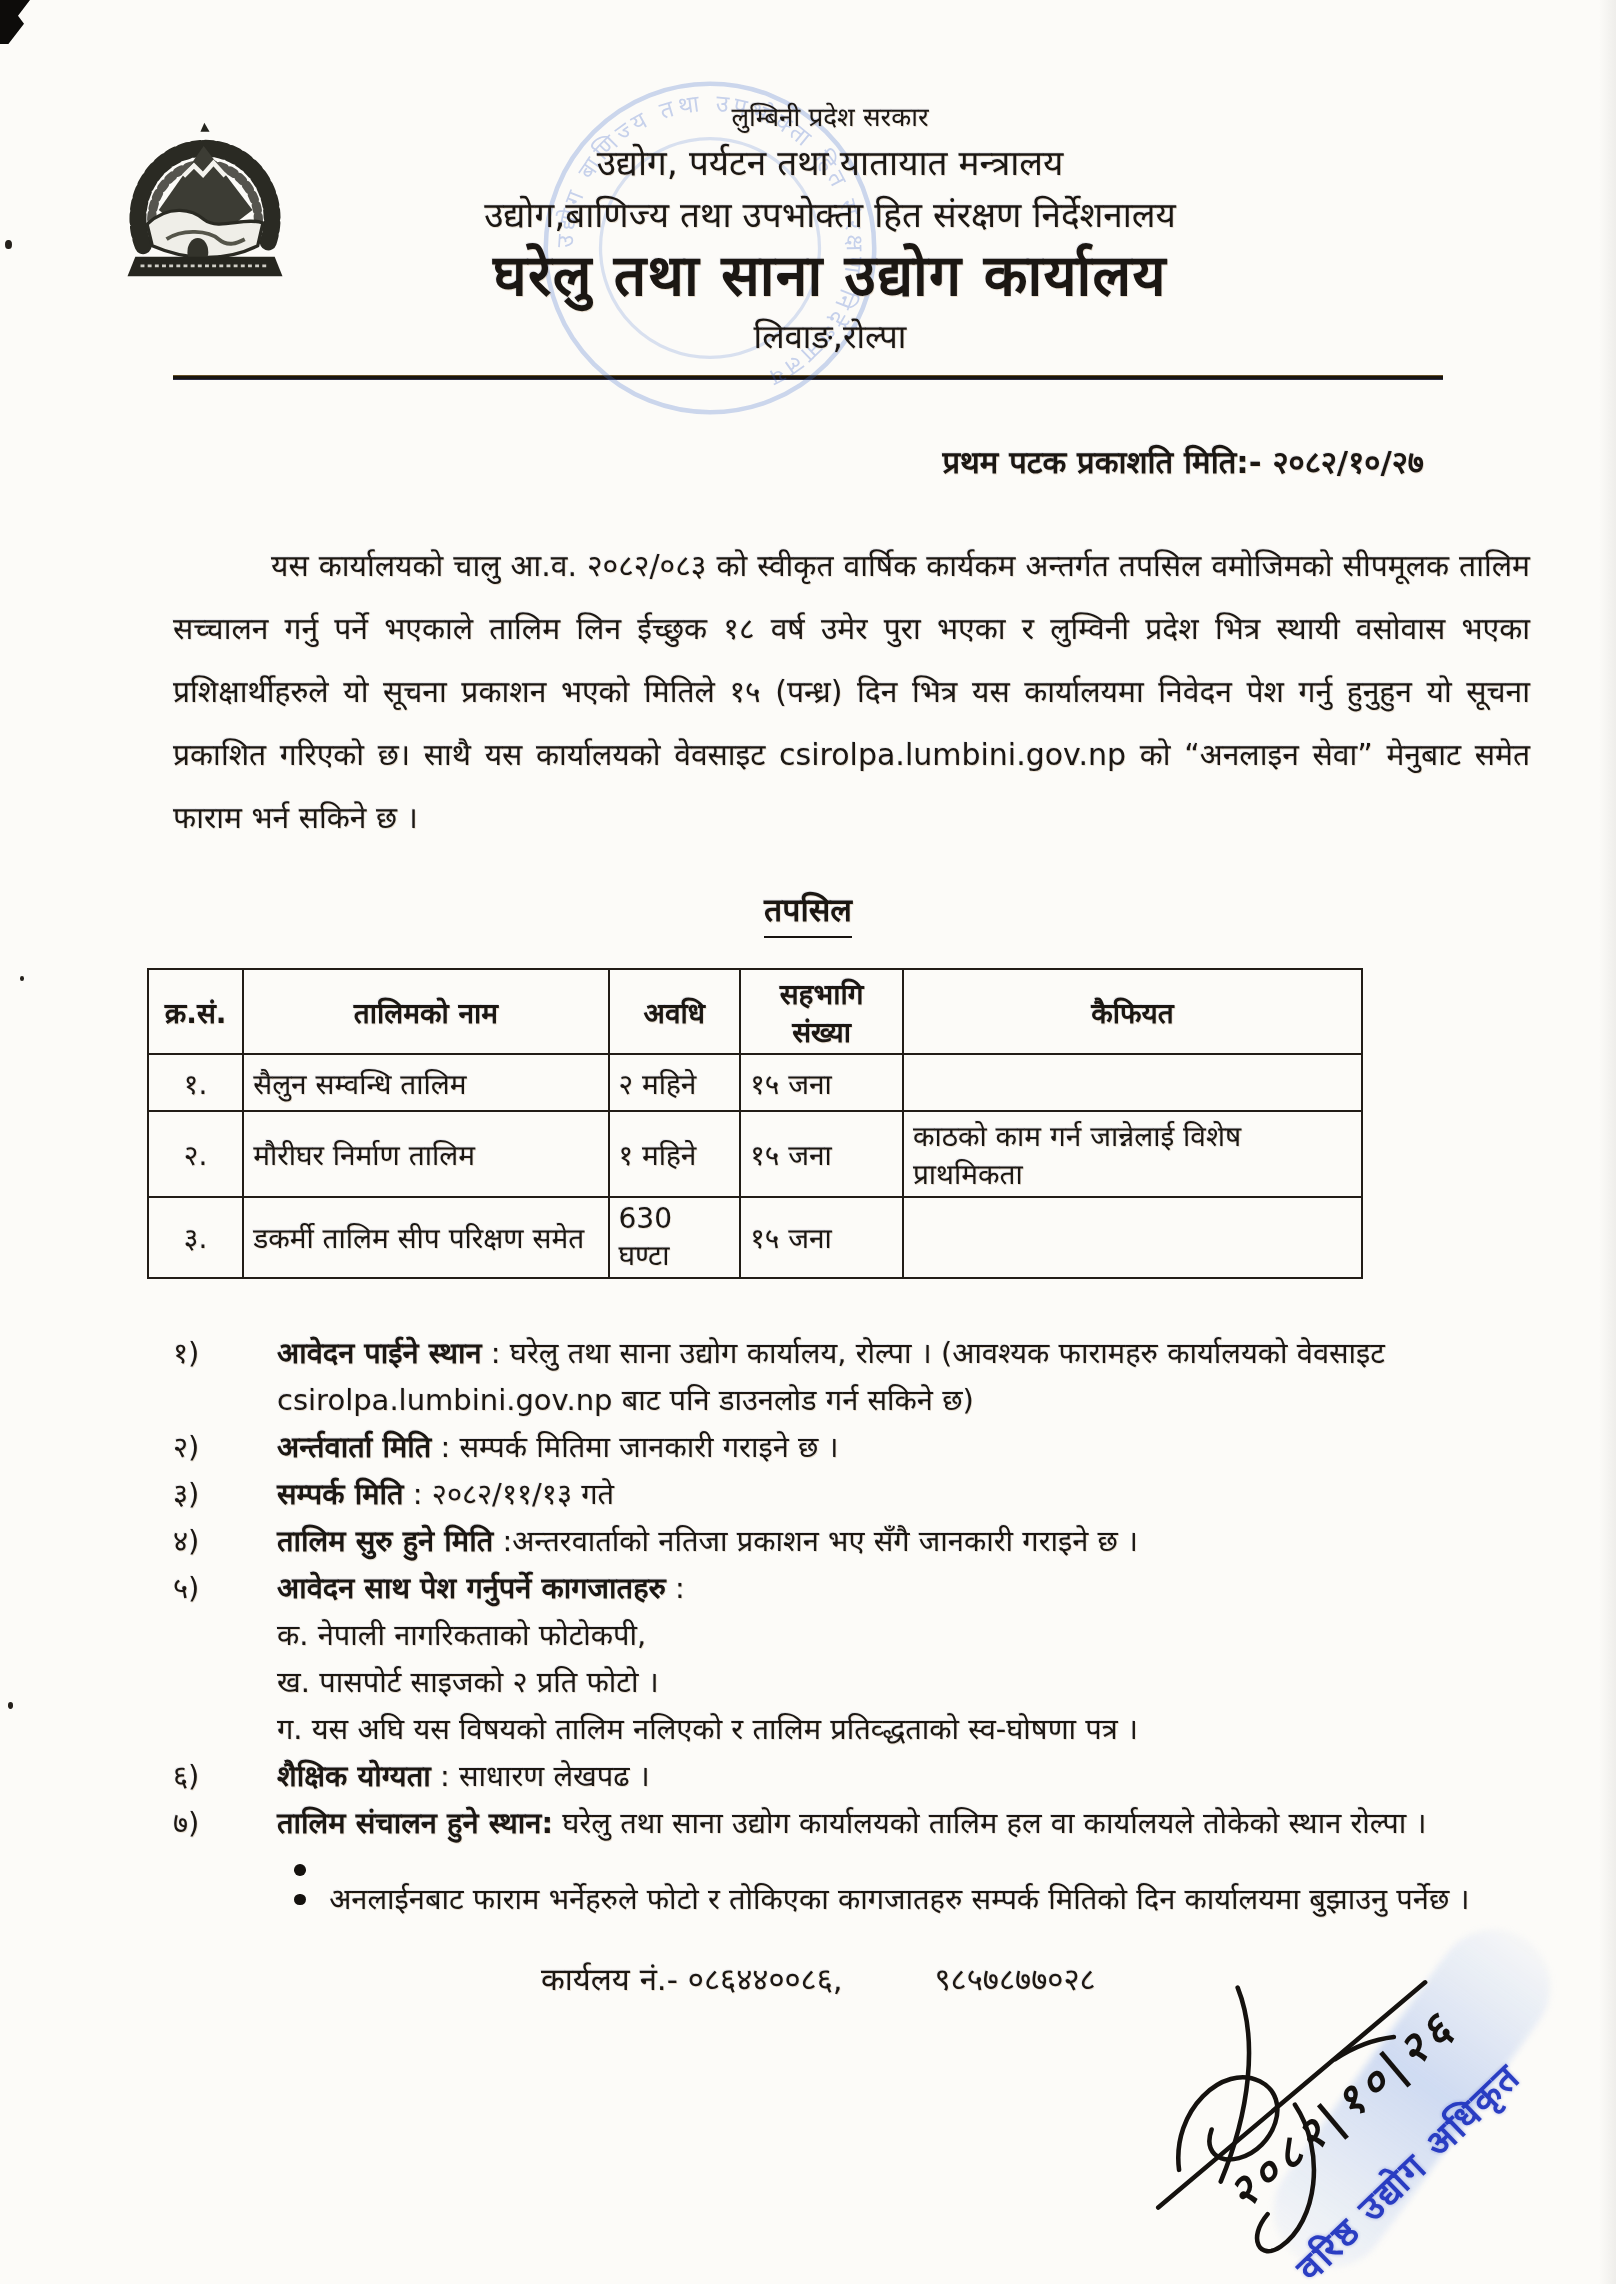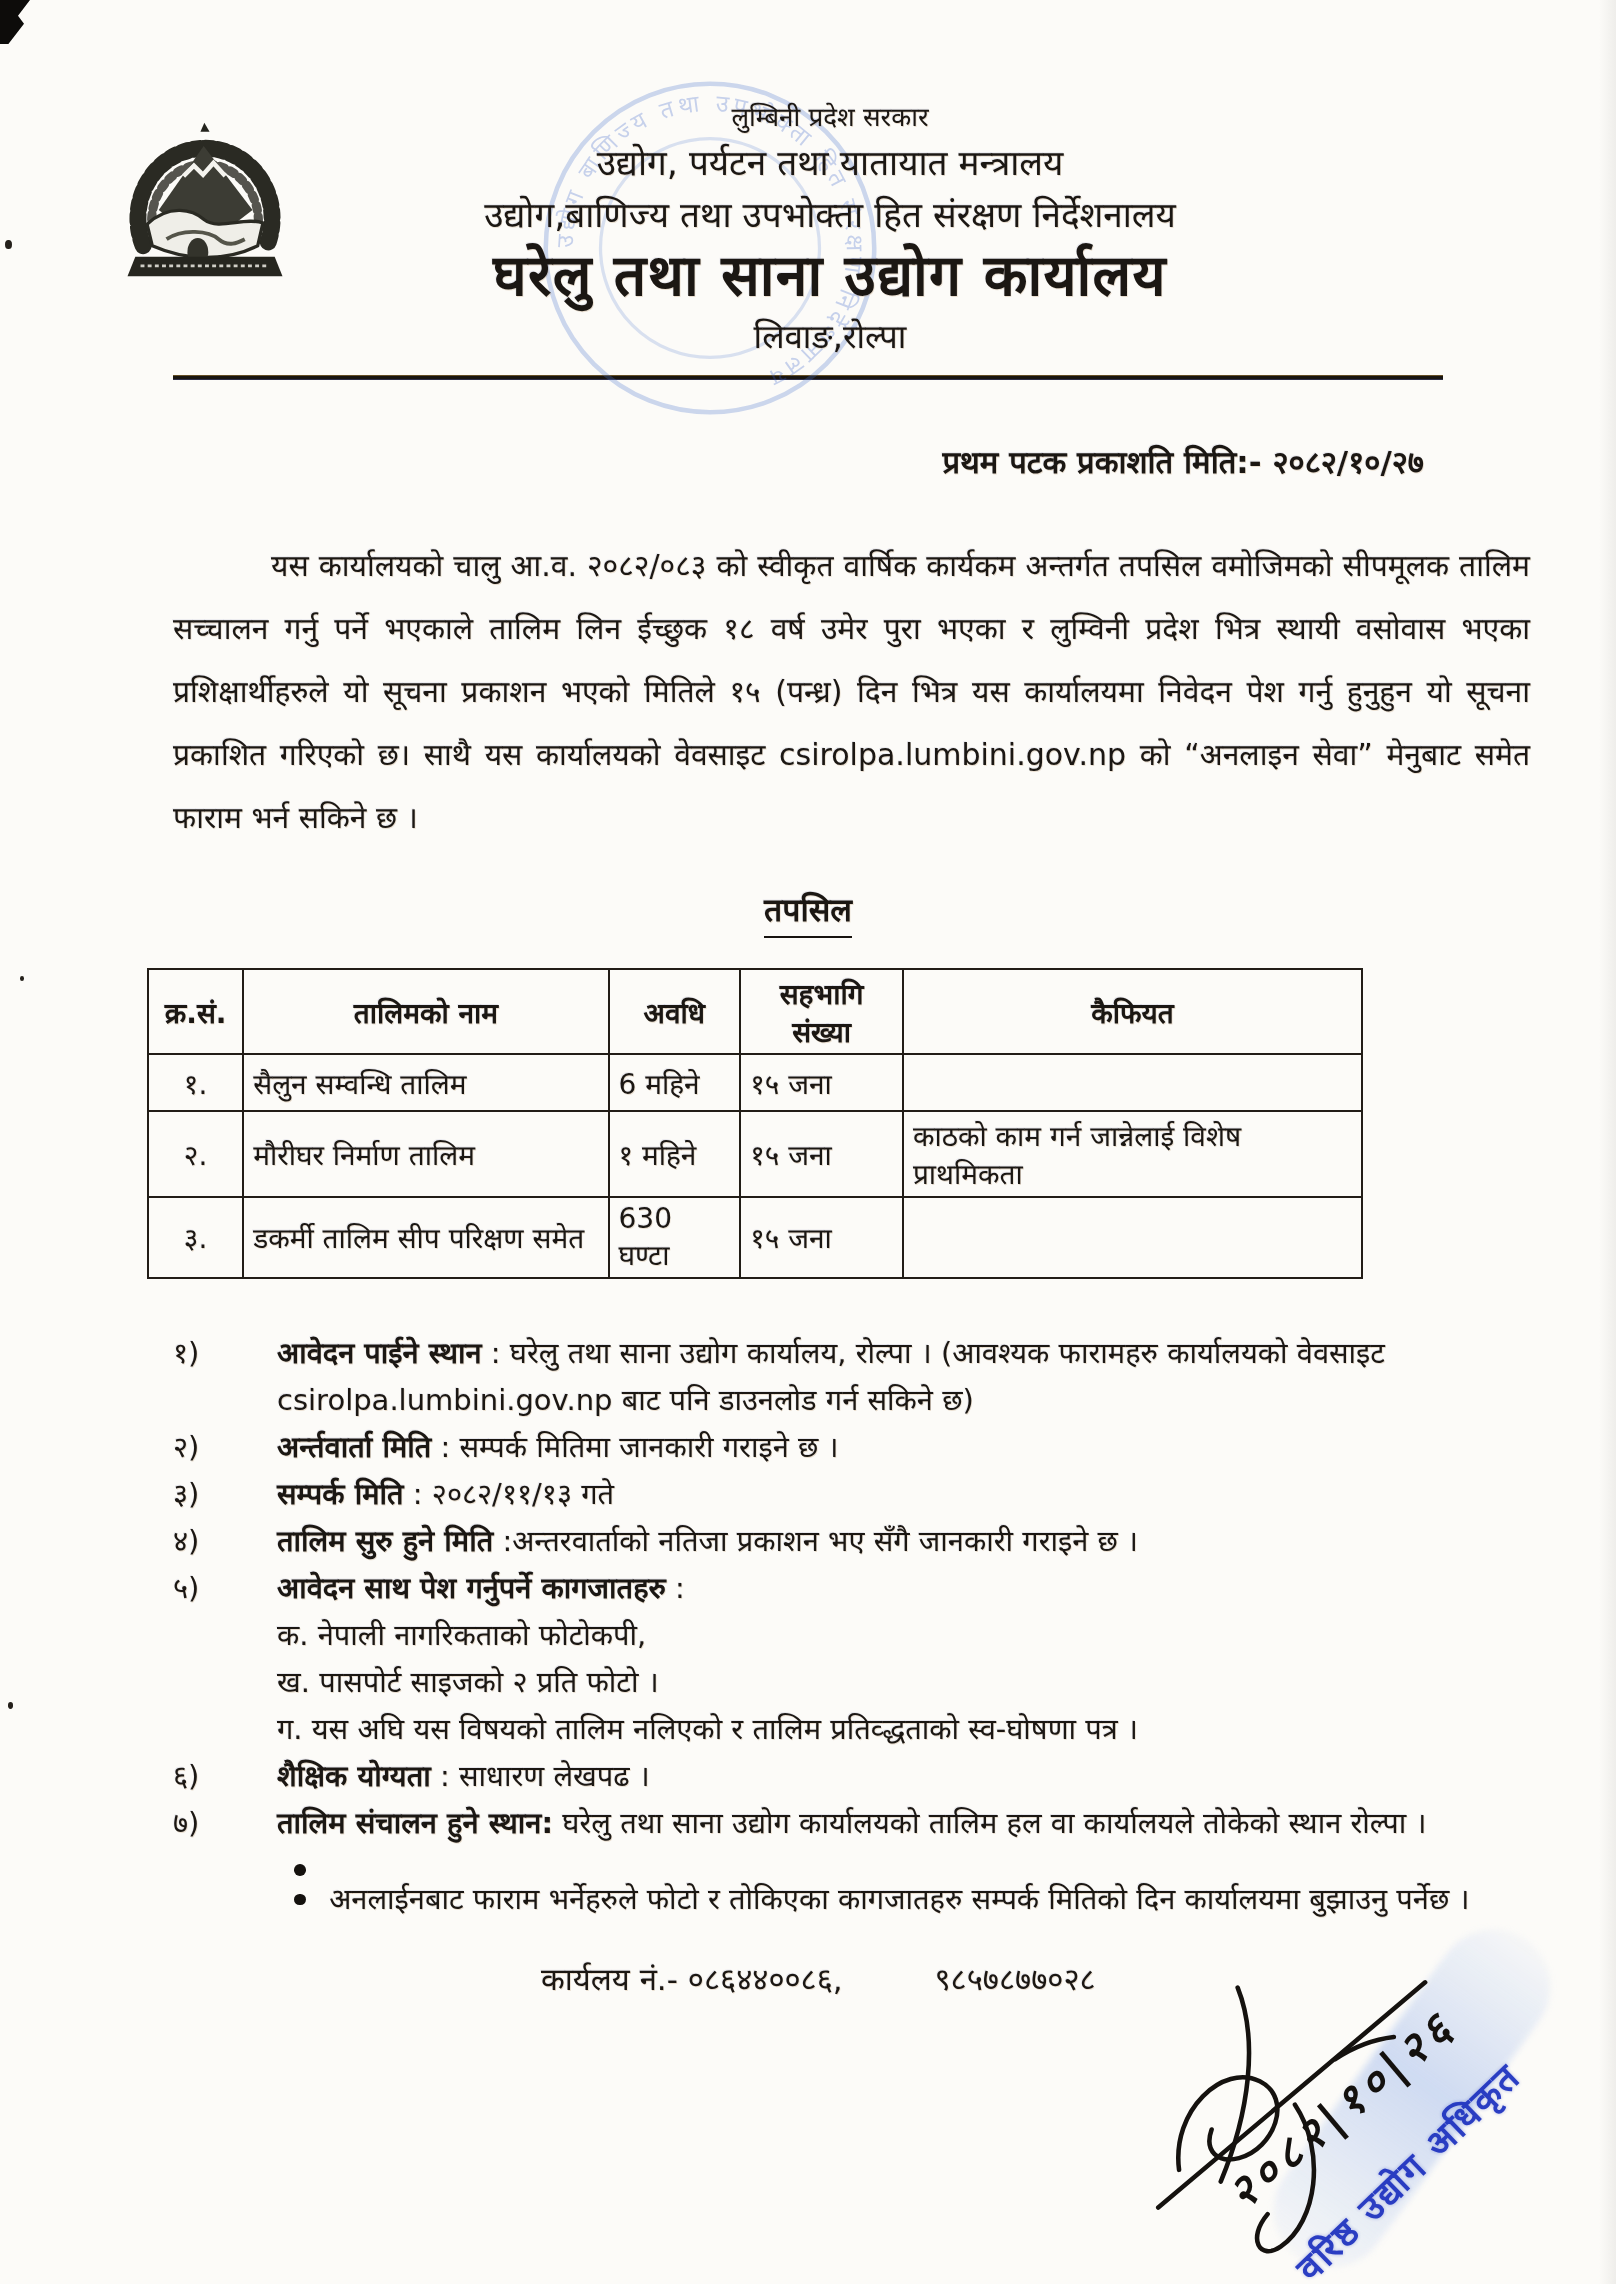--- a/index.html
+++ b/index.html
@@ -155,21 +155,21 @@
         <tr>
       <th>क्र.सं.</th>
       <th>तालिमको नाम</th>
       <th>अवधि</th>
       <th>सहभागि संख्या</th>
       <th>कैफियत</th>
     </tr>
     <tr>
       <td class="c">१.</td>
       <td>सैलुन सम्वन्धि तालिम</td>
-      <td>6 महिने</td>
+      <td>२ महिने</td>
       <td>१५ जना</td>
       <td></td>
     </tr>
     <tr>
       <td class="c">२.</td>
       <td>मौरीघर निर्माण तालिम</td>
       <td>१ महिने</td>
       <td>१५ जना</td>
       <td>काठको काम गर्न जान्नेलाई विशेष प्राथमिकता</td>
     </tr>

